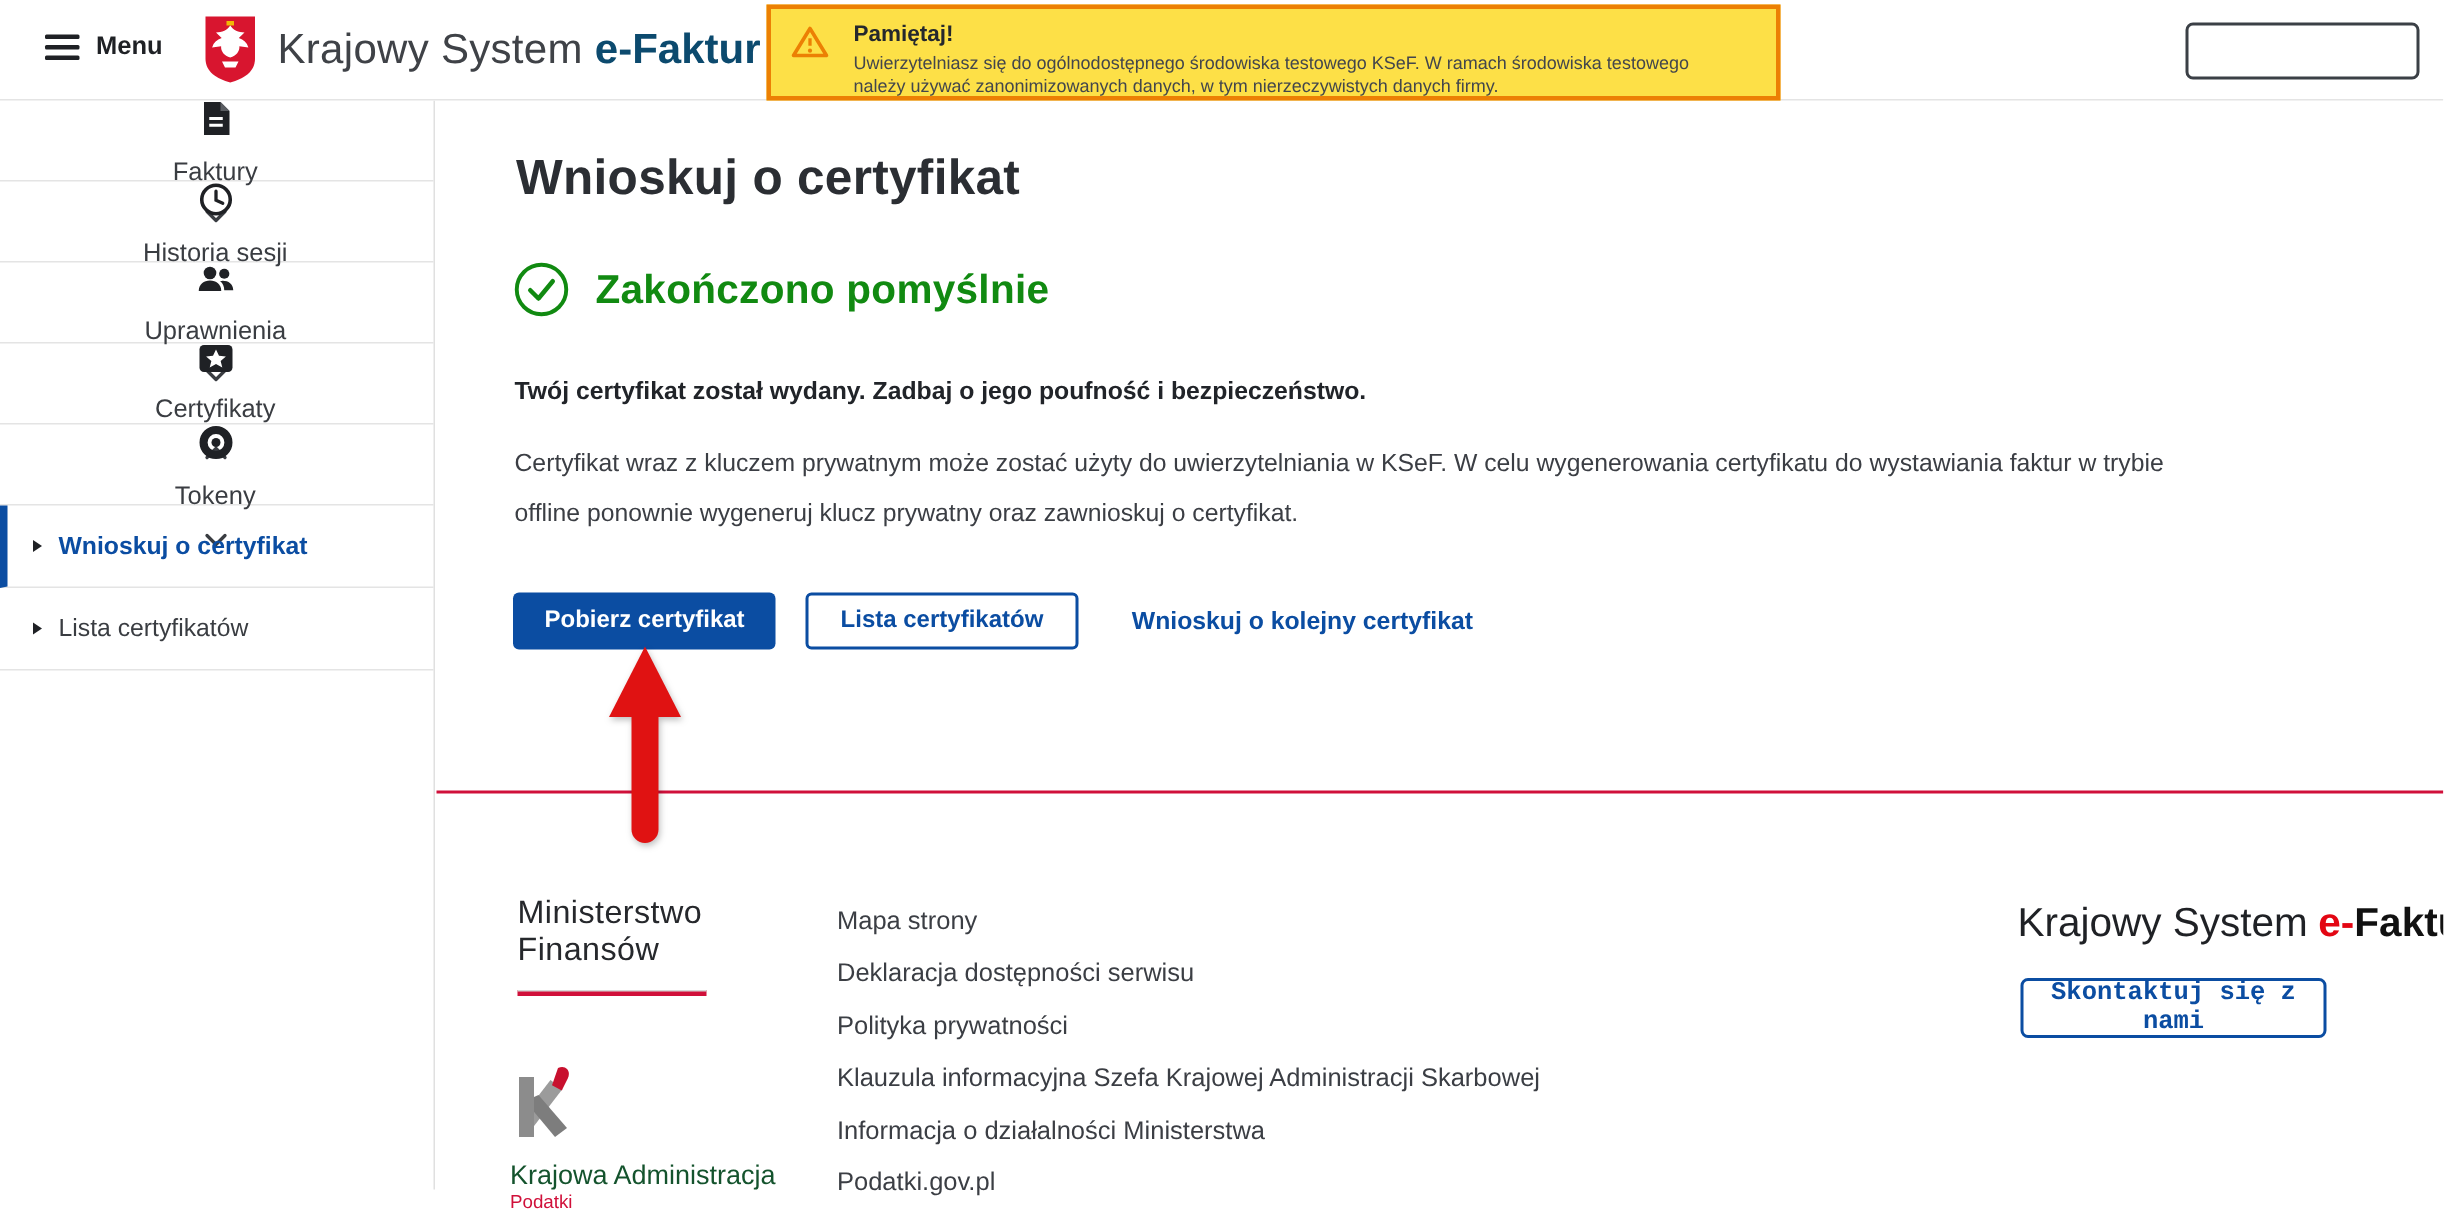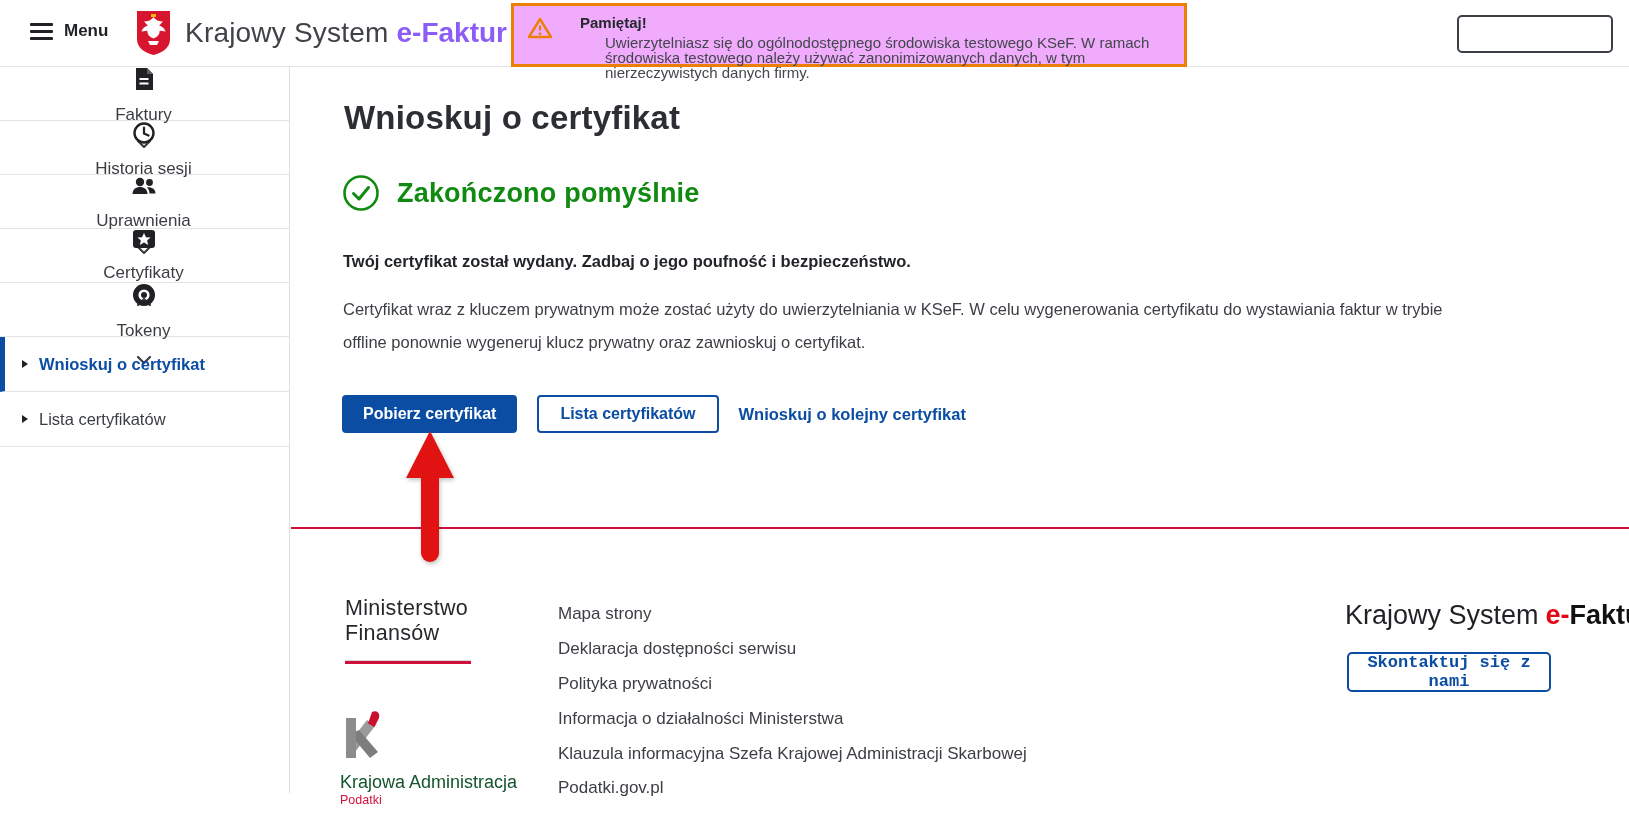--- a/index.html
+++ b/index.html
@@ -8,24 +8,24 @@
   #app { position:relative; width:1629px; height:820px; background:#fff; overflow:hidden;padding-left:43px; }
 
   
   .header { position:absolute; top:0; left:0; width:1629px; height:67px; background:#fff; border-bottom:1px solid #e4e4e4; z-index:5; }
   .menu-btn { position:absolute; left:30px; top:21px; display:flex; align-items:center; gap:11px; cursor:pointer; }
   .hamburger { display:flex; flex-direction:column; gap:4px; width:23px; }
   .hamburger i { display:block; height:3px; background:#1f2125; border-radius:1px; }
   .menu-label { font-size:17px; font-weight:700; color:#1f2125; }
   .brand { position:absolute; left:135px; top:10px; display:flex; align-items:center; }
   .brand-title { font-size:28px; color:#3f4247; margin-left:13px; letter-spacing:.2px; }
-  .brand-accent { font-size:28px; font-weight:700; color:#8b5cf6; margin-left:8px; }
-  .warning-box { position:absolute; left:511px; top:3px; width:676px; height:64px; border:3px solid #ec8004; background:#f0abfc; display:flex; padding:8px 13px; gap:27px; }
+  .brand-accent { font-size:28px; font-weight:700; color:#0c4a6e; margin-left:8px; }
+  .warning-box { position:absolute; left:511px; top:3px; width:676px; height:64px; border:3px solid #ec8004; background:#fde047; display:flex; padding:8px 13px; gap:16px; }
   .warning-title { font-size:15px; font-weight:700; color:#25282d; margin-bottom:4px; }
-  .warning-body { font-size:15px; color:#43464c; line-height:15px; padding-right:18px;margin-left:25px; }
+  .warning-body { font-size:12px; color:#43464c; line-height:15px; padding-right:18px; }
   .user-box { position:absolute; left:1457px; top:15px; width:156px; height:38px; border:2px solid #3b4046; border-radius:5px; background:#fff; cursor:pointer; }
 
   
   .sidebar { position:absolute; top:67px; left:0; width:290px; height:726px; background:#fff; border-right:1px solid #e0e0e0; z-index:4; }
   .side-item { position:relative; height:54px; display:flex; align-items:center; gap:14px; padding:0 22px 0 20px; border-bottom:1px solid #e4e4e4; cursor:pointer;flex-direction:column; }
   .side-item .label { font-size:17px; color:#3a3d42; flex:1; }
   .side-sub { position:relative; height:55px; display:flex; align-items:center; gap:11px; padding:0 20px 0 22px; border-bottom:1px solid #e4e4e4; cursor:pointer; }
   .side-sub .label { font-size:16.5px; color:#3a3d42; }
   .side-sub.active { border-left:5px solid #0b4da2; padding-left:17px; }
   .side-sub.active .label { color:#0b4da2; font-weight:700; }
@@ -34,21 +34,21 @@
 
   
   .page-title { position:absolute; left:344px; top:99px; font-size:33px; font-weight:800; color:#2b2e33; letter-spacing:.2px; }
   .status-row { position:absolute; left:342px; top:174px; display:flex; align-items:center; gap:17px; }
   .status-text { font-size:27px; font-weight:800; color:#118a11; letter-spacing:.2px; }
   .lead { position:absolute; left:343px; top:252px; font-size:16.5px; font-weight:700; color:#212429; }
   .desc { position:absolute; left:343px; top:293px; width:1130px; font-size:16.5px; color:#3b3e44; line-height:33px; }
   .actions { position:absolute; left:342px; top:395px; display:flex; align-items:center; }
   .btn-primary { height:38px; background:#0b4da2; color:#fff; font-family:inherit; font-weight:700; font-size:16px; border:none; border-radius:4px; padding:0 21px; cursor:pointer;text-align:center; }
   .btn-secondary { height:38px; margin-left:20px; background:#fff; color:#0b4da2; font-family:inherit; font-weight:700; font-size:16px; border:2px solid #0b4da2; border-radius:4px; padding:0 21px; cursor:pointer; }
-  .btn-link { margin-left:20px; color:#0b4da2; font-weight:700; font-size:16.5px; cursor:pointer; text-decoration:none; }
+  .btn-link { margin-left:36px; color:#0b4da2; font-weight:700; font-size:16.5px; cursor:pointer; text-decoration:none; }
   .arrow-annot { position:absolute; left:404px; top:429px; z-index:6; filter:drop-shadow(1px 2px 2px rgba(0,0,0,.25)); }
   .red-line { position:absolute; left:291px; top:527px; width:1338px; height:2px; background:#d0103a; }
 
   
   .mf-logo { position:absolute; left:345px; top:596px; cursor:pointer; }
   .mf-logo .l { font-size:21.5px; color:#26282c; line-height:25px; letter-spacing:.3px; }
   .mf-bar { width:126px; height:4px; background:#d0103a; margin-top:14px; border-top:1px solid #d7d7d7; }
   .footer-links { position:absolute; left:530px; top:597px;margin-left:28px; }
   .footer-link { height:34.8px; display:flex; align-items:center; font-size:17px; color:#3b3e44; cursor:pointer; }
   .kas { position:absolute; left:340px; top:710px; cursor:pointer; }
@@ -195,22 +195,22 @@
   <div class="mf-logo">
     <div class="l">Ministerstwo</div>
     <div class="l">Finansów</div>
     <div class="mf-bar"></div>
   </div>
 
   <div class="footer-links">
     <div class="footer-link">Mapa strony</div>
     <div class="footer-link">Deklaracja dostępności serwisu</div>
     <div class="footer-link">Polityka prywatności</div>
+    <div class="footer-link">Klauzula informacyjna Szefa Krajowej Administracji Skarbowej</div>
     <div class="footer-link">Informacja o działalności Ministerstwa</div>
-    <div class="footer-link">Klauzula informacyjna Szefa Krajowej Administracji Skarbowej</div>
     <div class="footer-link">Podatki.gov.pl</div>
   </div>
 
   <div class="kas">
     <svg width="46" height="54" viewBox="0 0 46 54">
       <path d="M27 10 L7 36 L15 42 L35 16 Z" fill="#9b9b9b"></path>
       <path d="M10 24 L30 48 L38 42 L19 20 Z" fill="#7d7d7d"></path>
       <rect x="6" y="8" width="10" height="40" fill="#8c8c8c"></rect>
       <path d="M32 2 c5 -2.5 9 2 6.5 7 l-4 8 -6.5 -3.5 z" fill="#c8102e"></path>
     </svg>

